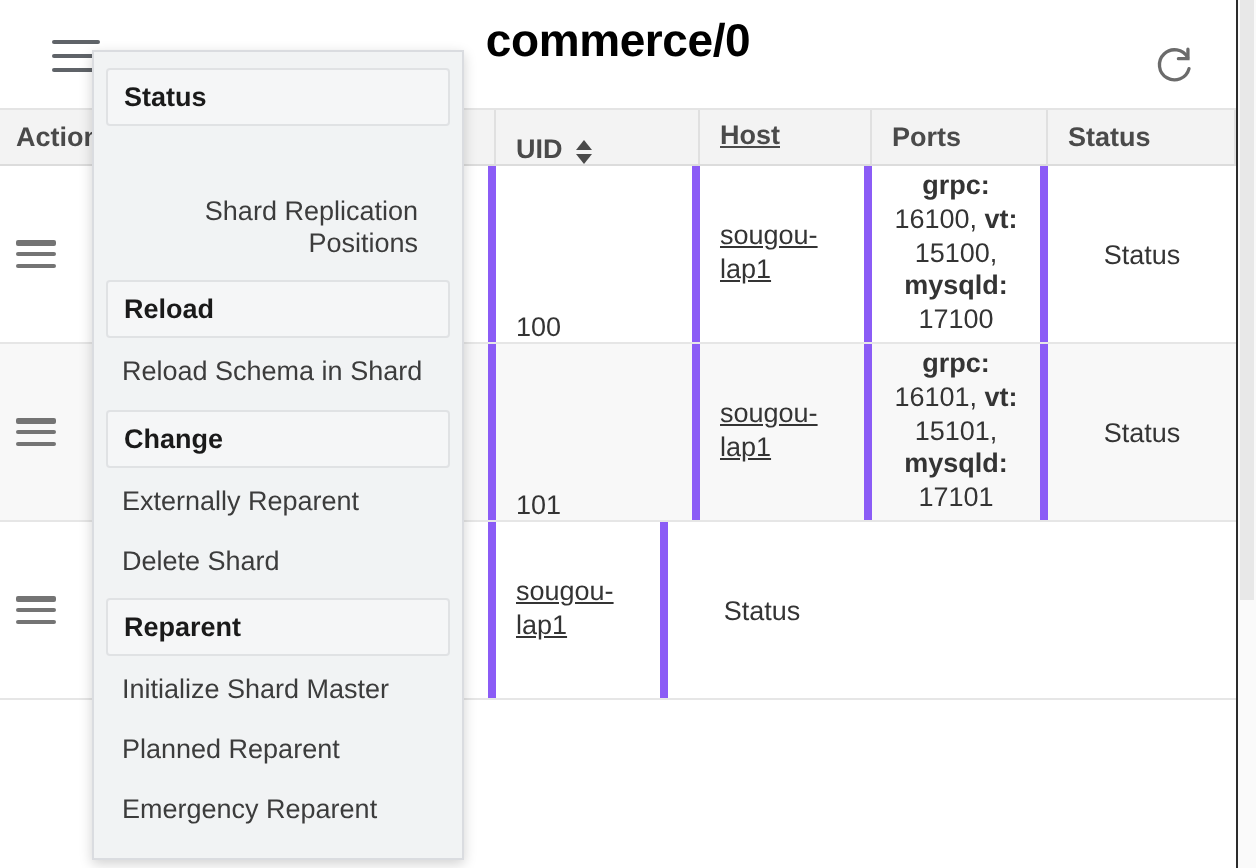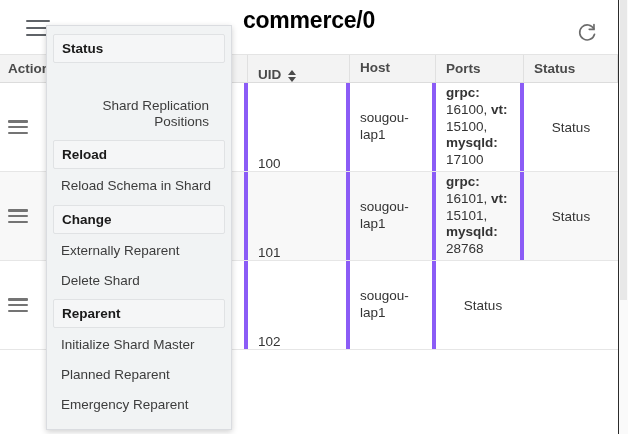--- a/index.html
+++ b/index.html
@@ -88,21 +88,21 @@
     border-right: 4px solid #8b5cf6;
     display: flex;
     align-items: center;
     padding: 0 10px;
     font-size: 13.5px;
     color: #343434;
     overflow: hidden;
   }
   .tcell.c-actions { width: 248px; padding-left: 8px; }
   .tcell.c-uid     { width: 102px; }
-  .tcell.c-host    { width: 86px; }
+  .tcell.c-host    { width: 86px; text-decoration: underline; }
   .tcell.c-ports   { width: 88px; }
   .tcell.c-status  { width: 94px; border-right: none; justify-content: center; }
 
   #header-row {
     height: 28px;
     background: #f3f3f3;
     border-bottom: 1px solid #dcdcdc;
   }
   #header-row .tcell {
     font-size: 13.5px;
@@ -139,21 +139,21 @@
   .row-menu-icon span {
     display: block;
     height: 2.5px;
     width: 20px;
     background: #747474;
     border-radius: 1px;
   }
   .c-uid    { justify-content: flex-start; align-items: flex-end; }
   .c-host   { line-height: 1.25; display: flex; align-items: center; }
   .c-host span { word-break: break-word; }
-  .c-ports  { display: flex; align-items: center; }
+  .c-ports  { display: flex; align-items: center; text-align: center; }
   .ports-text {
     font-size: 13.5px;
     line-height: 1.25;
     word-break: break-word;
   }
   .ports-text b { font-weight: bold; }
   .status-link { font-size: 13.5px; color: #343434; cursor: pointer; }
 
   
   #action-menu {
@@ -294,37 +294,36 @@
       <div class="tcell c-host">
         <span>sougou-lap1</span>
       </div>
       <div class="tcell c-ports">
         <div class="ports-text">
           <b>grpc:</b>
           <span>16101,</span>
           <b>vt:</b>
           <span>15101,</span>
           <b>mysqld:</b>
-          <span>28768</span>
+          <span>17101</span>
         </div>
       </div>
       <div class="tcell c-status">
         <span class="status-link">Status</span>
       </div>
     </div>
 
     <div class="trow data-row odd">
       <div class="tcell c-actions">
         <div class="row-menu-icon">
           <span></span>
             <span></span>
             <span></span>
         </div>
       </div>
-      <div class="tcell c-uid">102</div>
       <div class="tcell c-host">
         <span>sougou-lap1</span>
       </div>
       <div class="tcell c-status">
         <span class="status-link">Status</span>
       </div>
     </div>
 
   </div>
 

